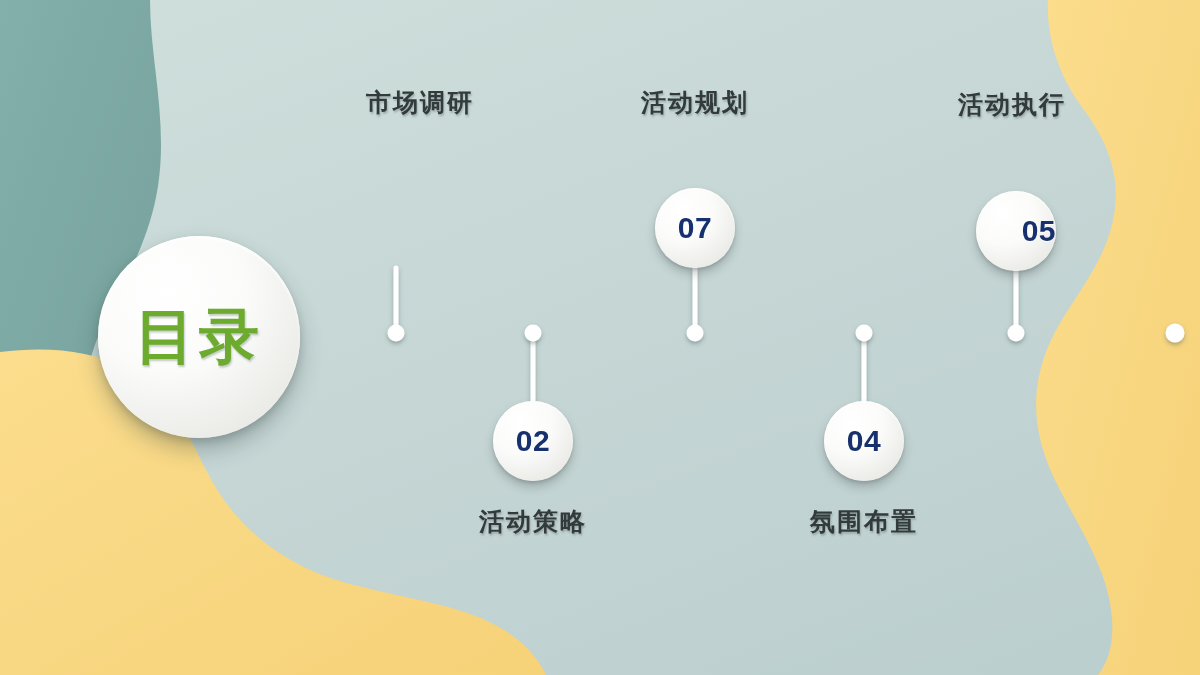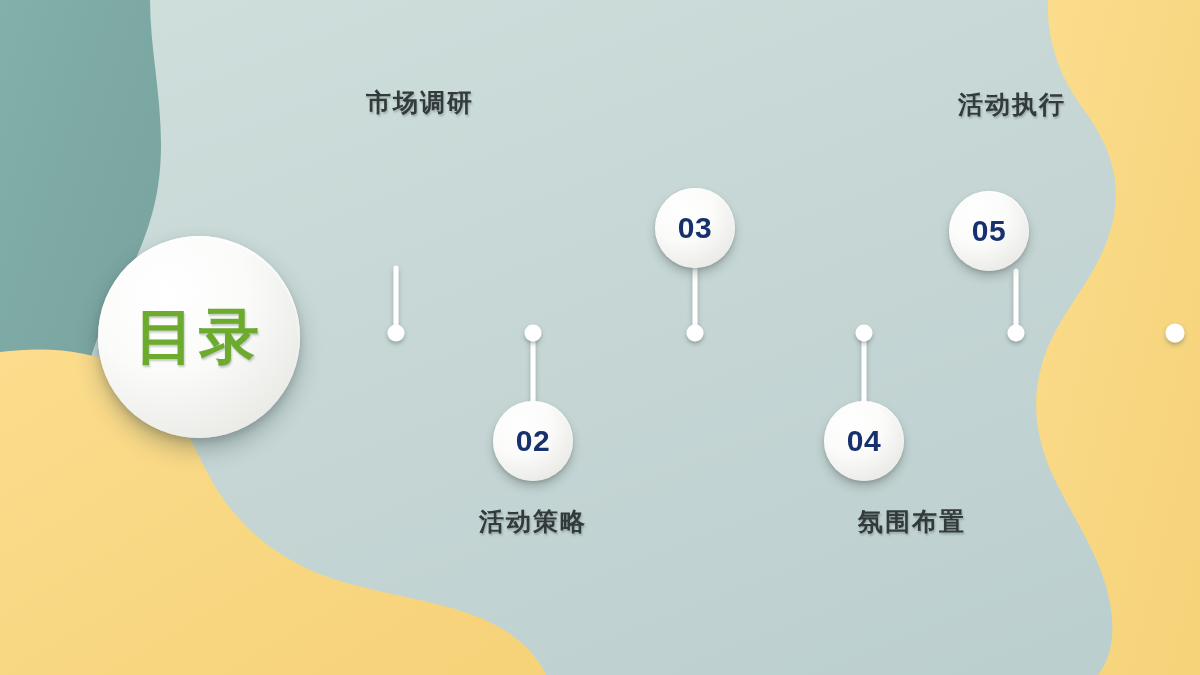--- a/index.html
+++ b/index.html
@@ -173,26 +173,27 @@
   </div>
 
   <div class="node-label label-above" style="left:396px; top:86px;margin-left:24px;">市场调研</div>
 
   <div class="node" style="left:493px; top:401px; width:80px; height:80px;">
     <span class="node-num">02</span>
   </div>
   <div class="node-label label-below" style="left:533px; top:505px;">活动策略</div>
 
   <div class="node" style="left:655px; top:188px; width:80px; height:80px;">
-    <span class="node-num">03</span>
+    <span class="node-num">07</span>
   </div>
+  <div class="node-label label-above" style="left:695px; top:86px;">活动规划</div>
 
   <div class="node" style="left:824px; top:401px; width:80px; height:80px;text-align:center;">
     <span class="node-num">04</span>
   </div>
-  <div class="node-label label-below" style="left:864px; top:505px;margin-left:48px;">氛围布置</div>
+  <div class="node-label label-below" style="left:864px; top:505px;">氛围布置</div>
 
-  <div class="node" style="left:949px; top:191px; width:80px; height:80px;">
+  <div class="node" style="left:976px; top:191px; width:80px; height:80px;justify-content:flex-end;">
     <span class="node-num">05</span>
   </div>
   <div class="node-label label-above" style="left:1012px; top:88px;">活动执行</div>
 
 </div>
 
 </body></html>

